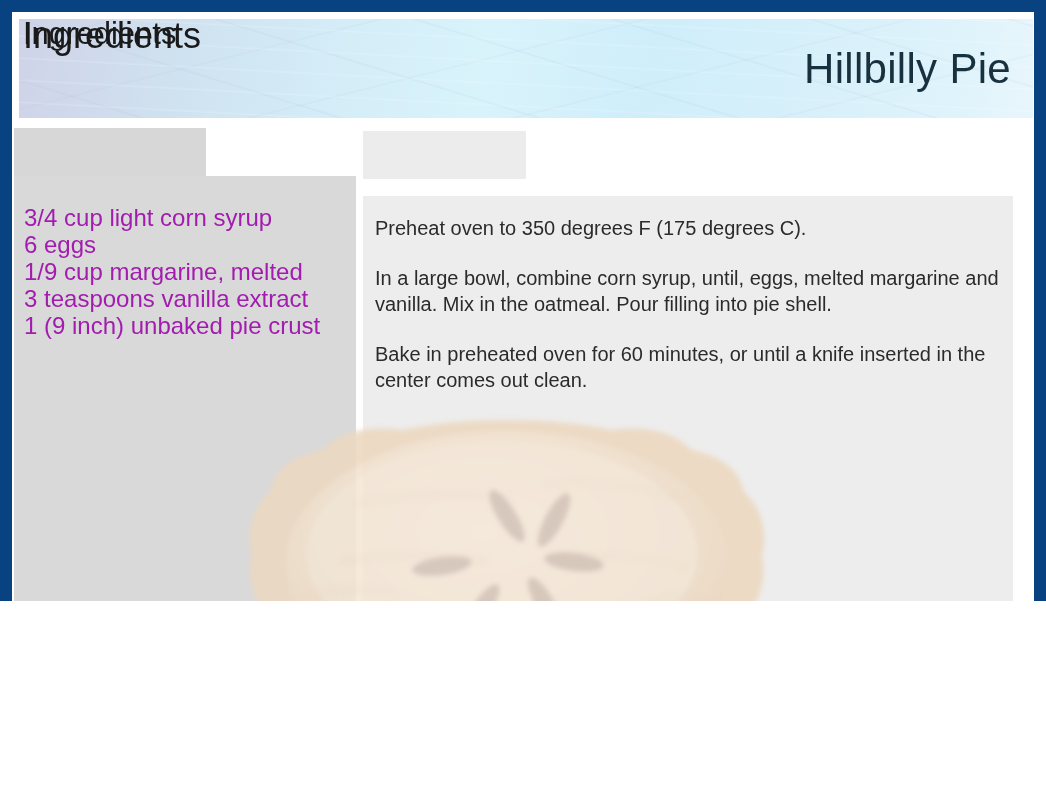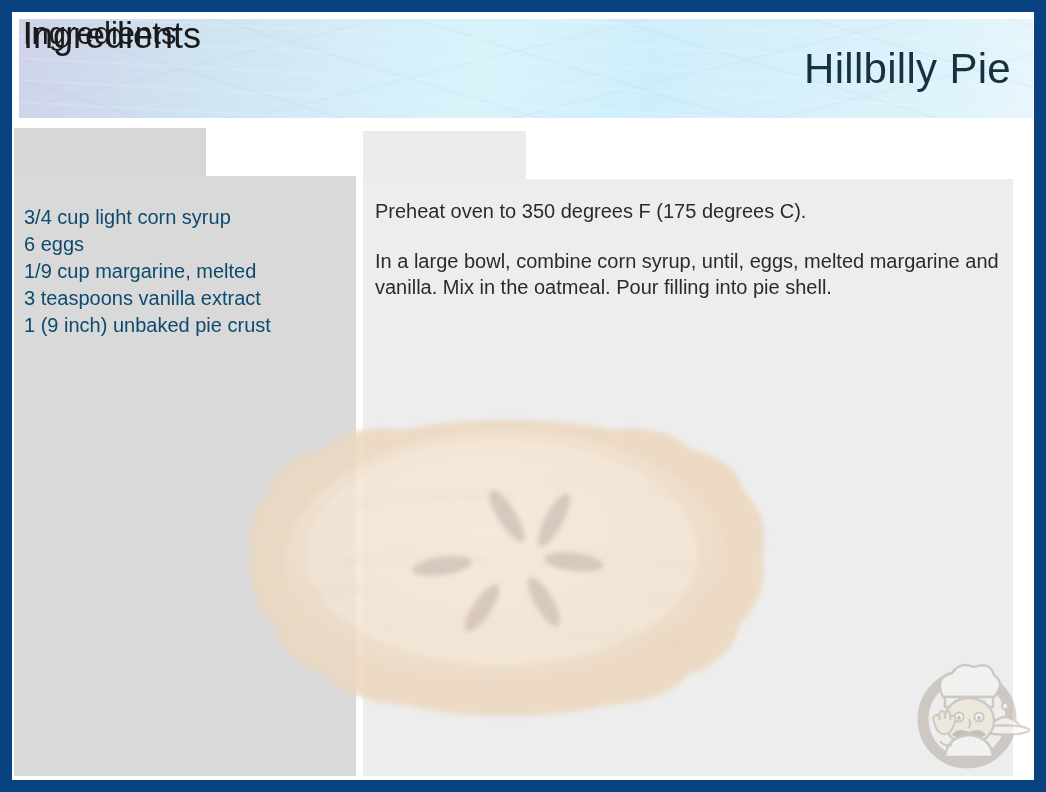--- a/index.html
+++ b/index.html
@@ -8,21 +8,21 @@
     padding: 0;
     background: #ffffff;
   }
   body {
     font-family: "Liberation Sans", sans-serif;
   }
 
   #card {
     position: relative;
     width: 1046px;
-    height: 792px;
+    height: 601px;
     background: #084281;
     overflow: hidden;
     box-sizing: border-box;
   }
 
   
   #inner-frame {
     position: absolute;
     left: 12px;
     top: 12px;
@@ -125,23 +125,23 @@
   #ingredients-list {
     position: absolute;
     left: 10px;
     top: 28px;
     right: 8px;
     margin: 0;
     padding: 0;
     list-style: none;
   }
   #ingredients-list li {
-    font-size: 20px;
+    font-size: 24px;
     line-height: 27px;
-    color: #0c4a6e;
+    color: #a21caf;
     white-space: nowrap;
   }
 
   
   #directions-tab {
     position: absolute;
     left: 351px;
     top: 119px;
     width: 163px;
     height: 48px;
@@ -151,21 +151,21 @@
     position: absolute;
     left: 11px;
     top: 4px;
     font-size: 31px;
     color: #1a1a1a;
     white-space: nowrap;
   }
   #directions-panel {
     position: absolute;
     left: 351px;
-    top: 167px;
+    top: 184px;
     width: 650px;
     height: 597px;
     background: #ededed;
   }
   #directions-steps {
     position: absolute;
     left: 12px;
     top: 19px;
     right: 12px;
   }
@@ -225,20 +225,21 @@
       </ul>
     </div>
 
     <div id="directions-tab"></div>
     <div id="directions-tab-label">Ingredients</div>
 
     <div id="directions-panel">
       <div id="directions-steps">
         <p>Preheat oven to 350 degrees F (175 degrees C).</p>
         <p>In a large bowl, combine corn syrup, until, eggs, melted margarine and vanilla. Mix in the oatmeal. Pour filling into pie shell.</p>
+        <p>Bake in preheated oven for 60 minutes, or until a knife inserted in the center comes out clean.</p>
       </div>
     </div>
 
     <svg id="pie-image" viewBox="0 0 526 310" xmlns="http://www.w3.org/2000/svg">
       <defs>
         <radialGradient id="crustGrad" cx="45%" cy="38%" r="68%">
           <stop offset="0%" stop-color="#f7eadb"></stop>
           <stop offset="55%" stop-color="#f2e1cd"></stop>
           <stop offset="100%" stop-color="#e8d3ba"></stop>
         </radialGradient>

